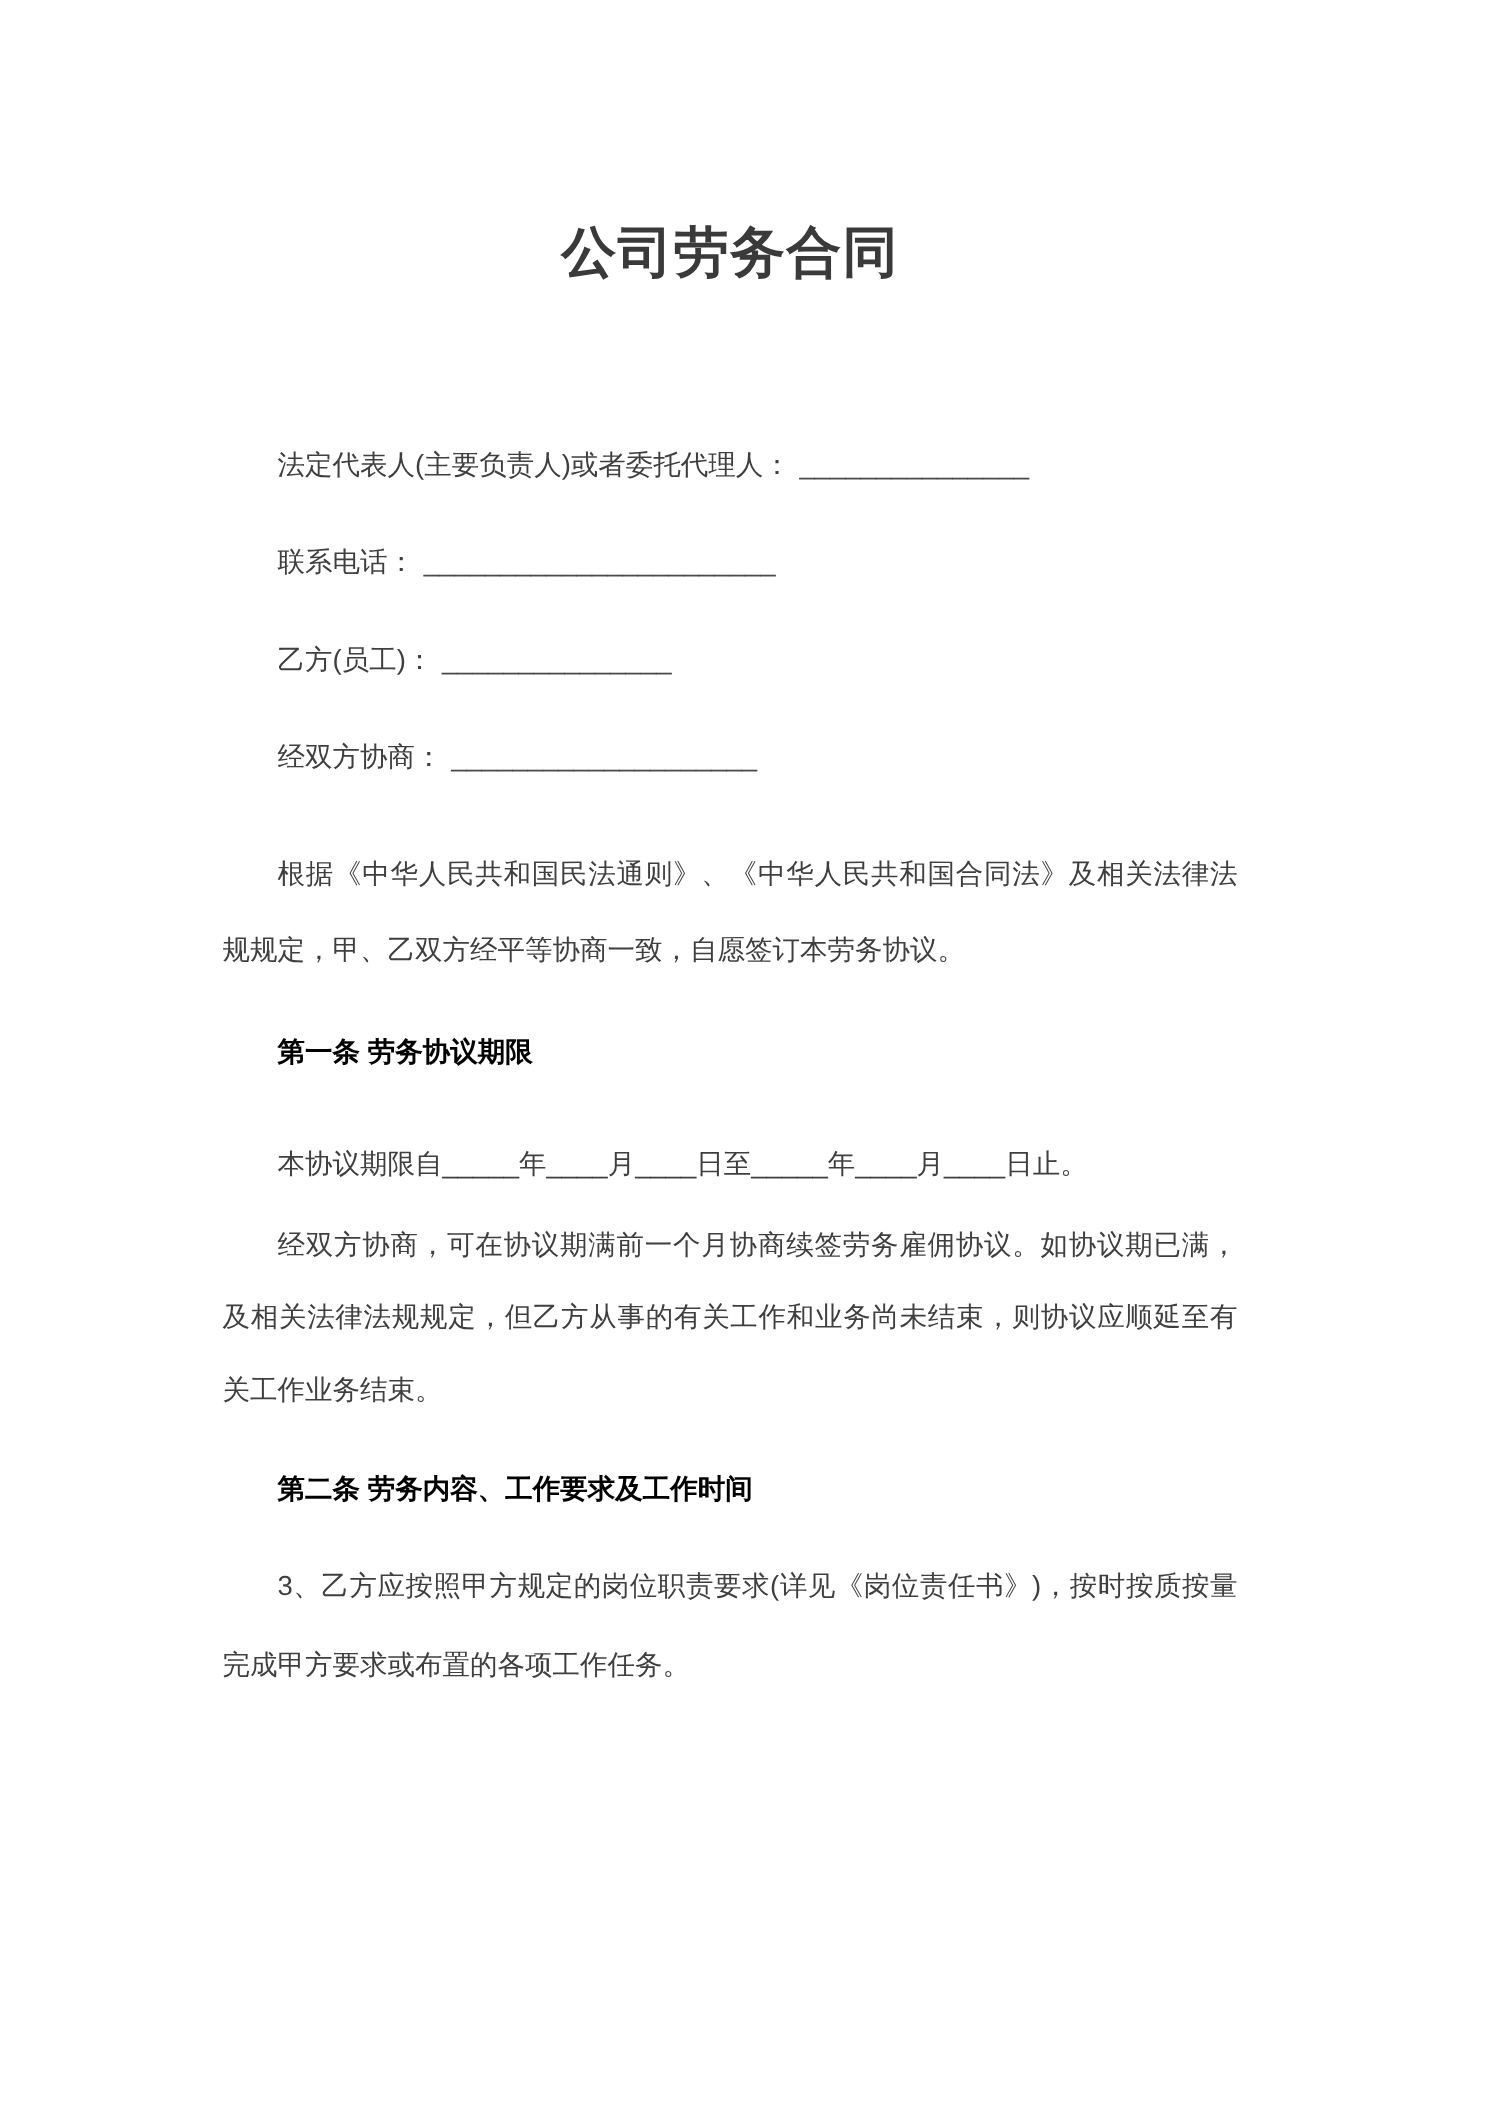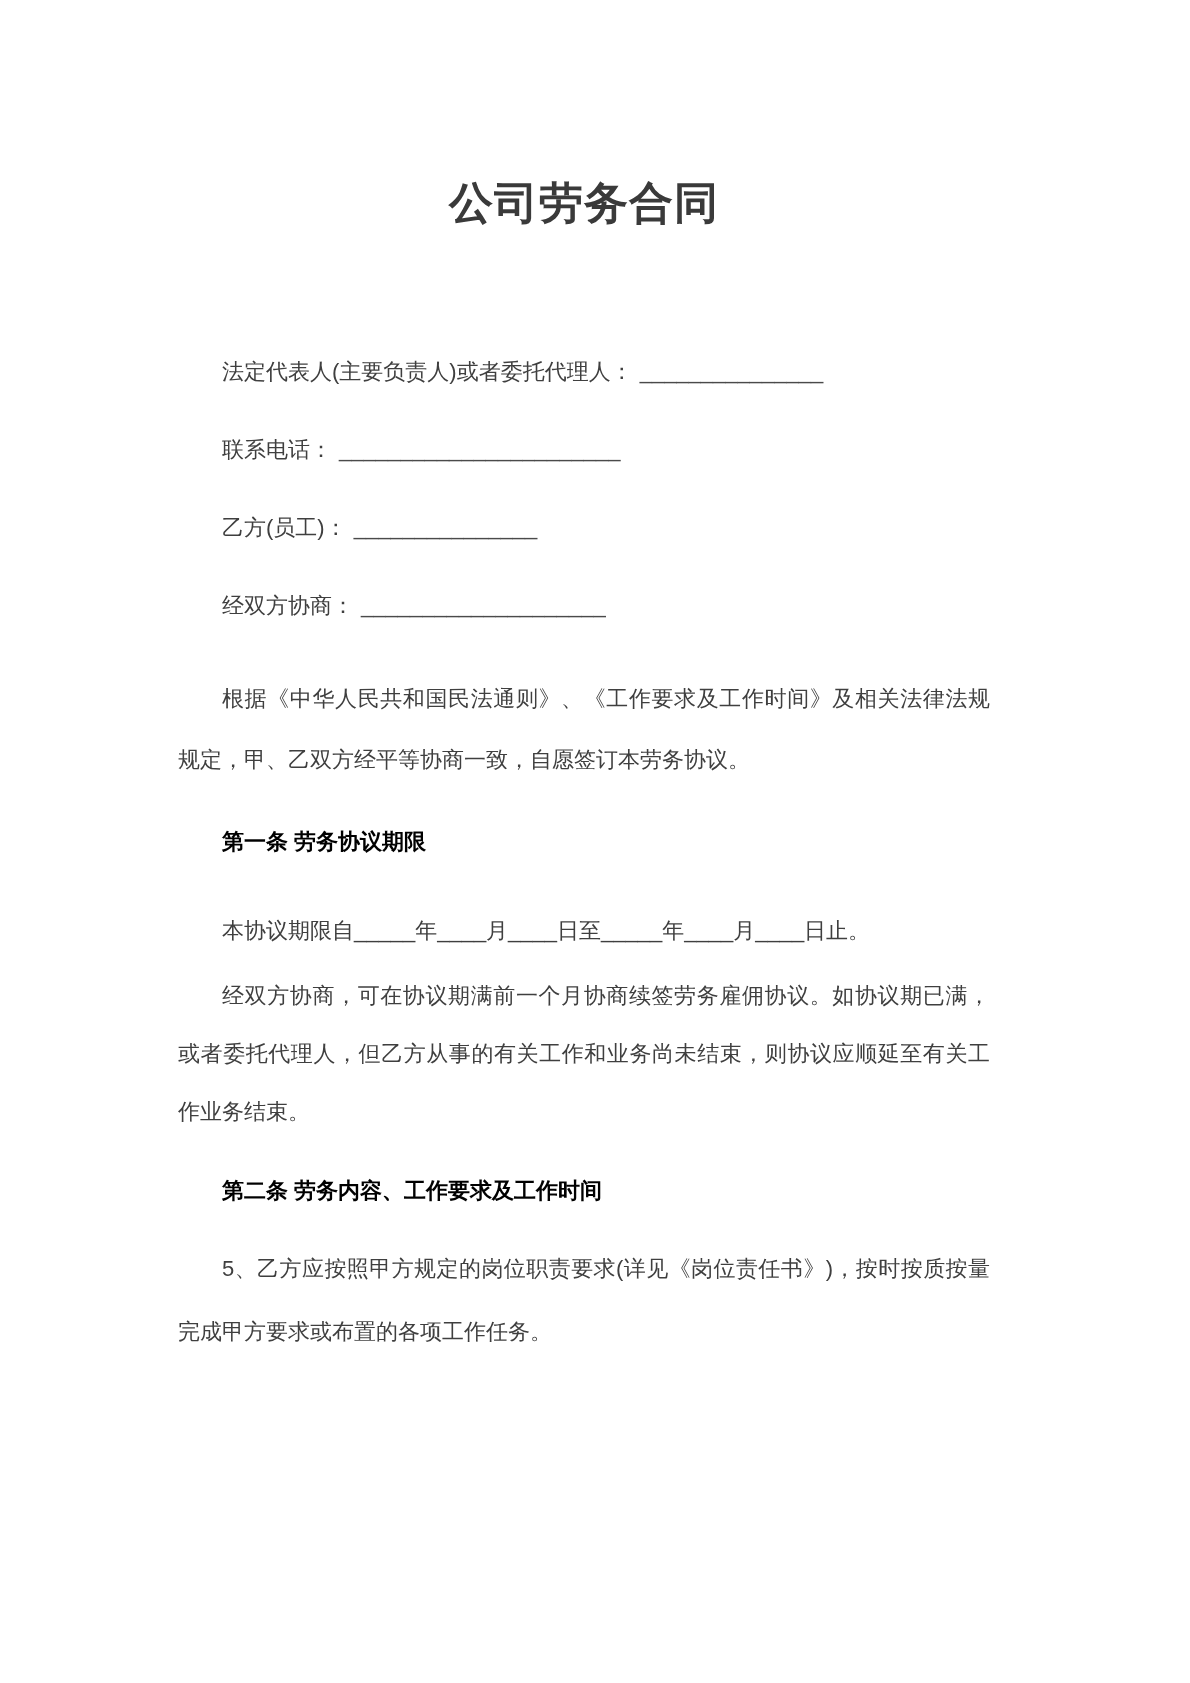--- a/index.html
+++ b/index.html
@@ -87,26 +87,26 @@
         <span class="label">联系电话：</span><span class="blank">_______________________</span>
       </div>
       <div class="field">
         <span class="label">乙方(员工)：</span><span class="blank">_______________</span>
       </div>
       <div class="field">
         <span class="label">经双方协商：</span><span class="blank">____________________</span>
       </div>
     </div>
 
-    <p class="para" id="intro">根据《中华人民共和国民法通则》、《工作要求及工作时间》及相关法律法规规定，甲、乙双方经平等协商一致，自愿签订本劳务协议。</p>
+    <p class="para" id="intro">根据《中华人民共和国民法通则》、《中华人民共和国合同法》及相关法律法规规定，甲、乙双方经平等协商一致，自愿签订本劳务协议。</p>
 
     <p class="article-heading" id="h1">第一条 劳务协议期限</p>
 
     <p class="para" id="term">本协议期限自_____年____月____日至_____年____月____日止。</p>
 
-    <p class="para" id="renewal">经双方协商，可在协议期满前一个月协商续签劳务雇佣协议。如协议期已满，或者委托代理人，但乙方从事的有关工作和业务尚未结束，则协议应顺延至有关工作业务结束。</p>
+    <p class="para" id="renewal">经双方协商，可在协议期满前一个月协商续签劳务雇佣协议。如协议期已满，及相关法律法规规定，但乙方从事的有关工作和业务尚未结束，则协议应顺延至有关工作业务结束。</p>
 
     <p class="article-heading" id="h2">第二条 劳务内容、工作要求及工作时间</p>
 
-    <p class="para" id="item1">5、乙方应按照甲方规定的岗位职责要求(详见《岗位责任书》)，按时按质按量完成甲方要求或布置的各项工作任务。</p>
+    <p class="para" id="item1">3、乙方应按照甲方规定的岗位职责要求(详见《岗位责任书》)，按时按质按量完成甲方要求或布置的各项工作任务。</p>
 
   </div>
 </div>
 
 </body></html>

